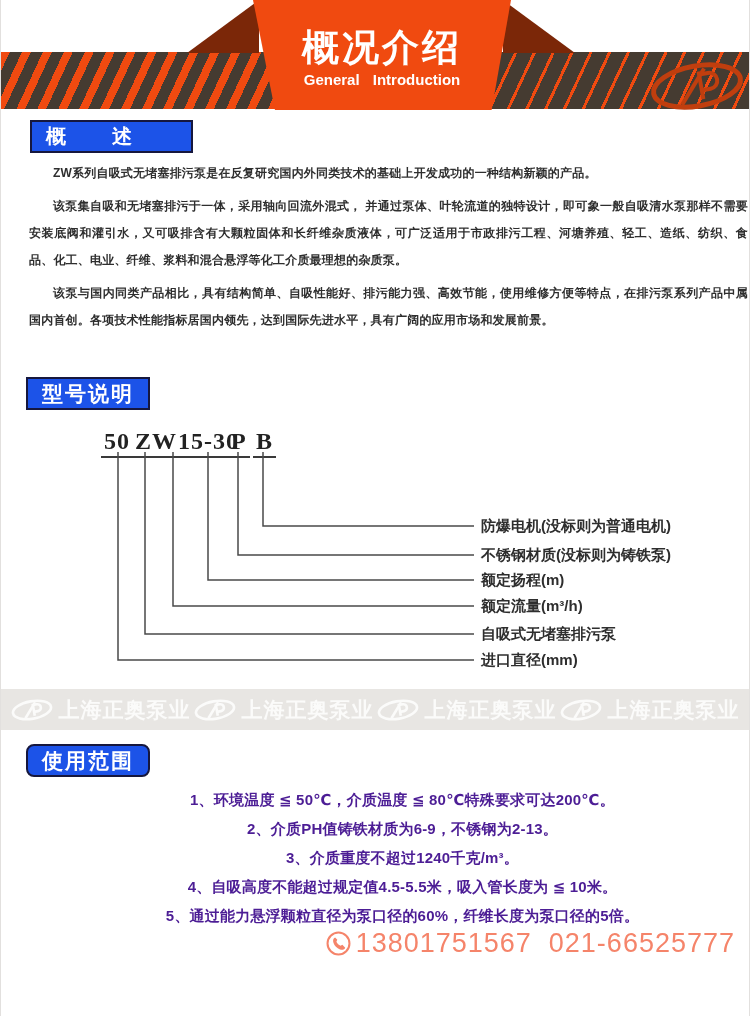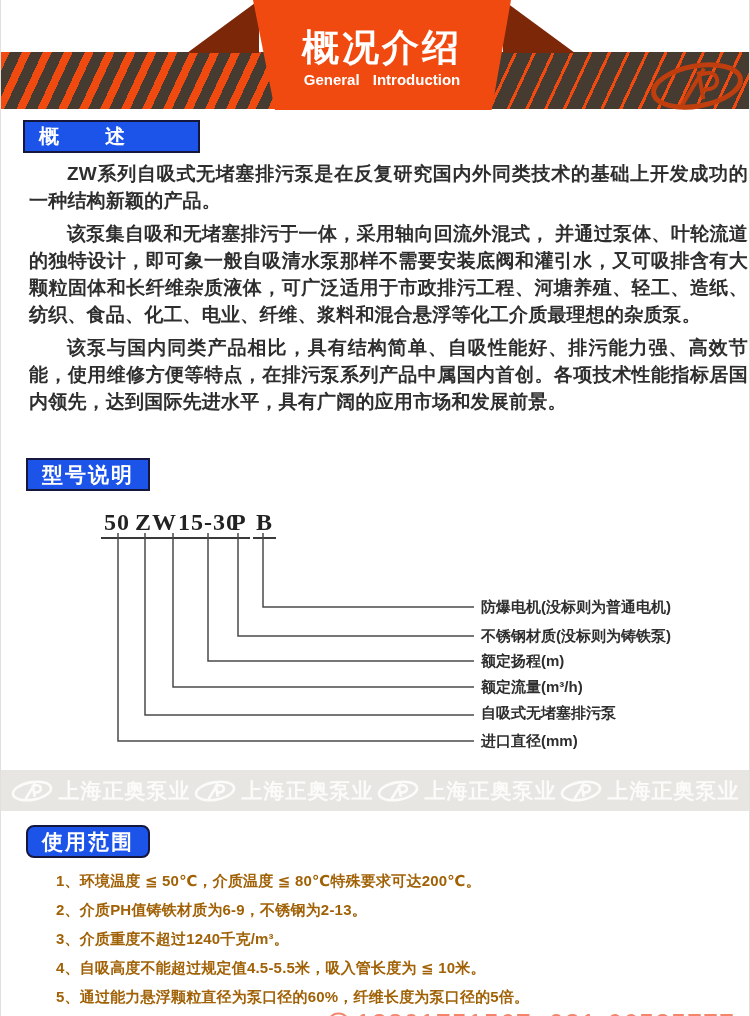--- a/index.html
+++ b/index.html
@@ -23,48 +23,48 @@
      display:flex; flex-direction:column; align-items:center; justify-content:center; }
   .banner-title { color:#fff; font-size:37px; font-weight:bold; letter-spacing:3px;
      line-height:1.1; margin-top:6px; }
   .banner-sub { color:#fff; font-size:15px; font-weight:bold; word-spacing:9px; margin-top:3px; }
   .banner-logo { position:absolute; left:648px; top:60px; }
 
   
   .section-bar { display:flex; align-items:center; background:#1c53e8;
      border:2px solid #16173d; color:#fff; font-weight:bold; font-size:21px;
      letter-spacing:2px; height:33px; padding:0 14px; width:max-content; }
-  .bar-overview { margin:8px 0 0 22px; width:177px; font-size:20px; }
+  .bar-overview { margin:8px 0 0 29px; width:163px; font-size:20px; }
   .bar-model    { margin:43px 0 0 25px; }
   .bar-usage    { margin:14px 0 0 25px;border-radius:8px; }
 
   
   .paragraphs { margin-top:7px; padding-left:28px; padding-right:1px; }
-  .paragraphs p { font-size:19px; line-height:27px; color:#2e2e2e; font-weight:600;
+  .paragraphs p { font-size:12px; line-height:27px; color:#2e2e2e; font-weight:600;
      text-indent:2em; text-align:justify; margin-bottom:6px; letter-spacing:0.2px; }
 
   
   .diagram { position:relative; margin-top:18px; height:256px; }
   .code-part { position:absolute; top:0; font-family:"Liberation Serif","DejaVu Serif",serif;
      font-weight:bold; font-size:24px; color:#222; border-bottom:2px solid #3a3a3a;
      padding:0 3px 1px 3px; letter-spacing:1px; }
   .diagram svg.lines { position:absolute; left:0; top:0; }
   .diagram-label { position:absolute; left:480px; font-size:15px; font-weight:600;
      color:#2e2e2e; line-height:20px; white-space:nowrap; }
 
   
   .watermark { margin-top:5px; height:41px; background:#e8e6e3; display:flex;
      align-items:center; justify-content:space-around; padding:0 8px; }
   .wm-item { display:flex; align-items:center; gap:6px; }
   .wm-text { color:#fbfbfa; font-size:21px; font-weight:bold; letter-spacing:1px; }
 
   
   .usage-list { margin-top:8px; padding-left:55px; }
-  .usage-list li { list-style:none; font-size:15px; font-weight:600; color:#a16207;
-     line-height:29px; letter-spacing:0.2px; }
+  .usage-list li { list-style:none; font-size:15px; font-weight:600; color:#4c1d95;
+     line-height:29px; letter-spacing:0.2px;text-align:center; }
 
   
   .phone-row { display:flex; align-items:center; justify-content:flex-end;
      gap:4px; padding-right:14px; margin-top:-2px; }
   .phone-num { color:#f5846a; font-size:27px; letter-spacing:1px; white-space:pre; }
 </style>
 </head>
 <body>
 
 <div class="page">
@@ -112,21 +112,21 @@
         <polyline points="172,24 172,178 473,178"></polyline>
         <polyline points="144,24 144,206 473,206"></polyline>
         <polyline points="117,24 117,232 473,232"></polyline>
       </g>
     </svg>
 
     <div class="diagram-label" style="top:88px;">防爆电机(没标则为普通电机)</div>
     <div class="diagram-label" style="top:117px;">不锈钢材质(没标则为铸铁泵)</div>
     <div class="diagram-label" style="top:142px;">额定扬程(m)</div>
     <div class="diagram-label" style="top:168px;">额定流量(m³/h)</div>
-    <div class="diagram-label" style="top:196px;font-family:Liberation Mono, monospace;">自吸式无堵塞排污泵</div>
+    <div class="diagram-label" style="top:196px;">自吸式无堵塞排污泵</div>
     <div class="diagram-label" style="top:222px;">进口直径(mm)</div>
   </div>
 
   <div class="watermark">
     <div class="wm-item">
       <svg width="42" height="26" viewBox="0 0 96 52">
         <g stroke="#fbfbfa" fill="none" stroke-width="6" transform="rotate(-10 48 26)">
           <ellipse cx="48" cy="26" rx="44" ry="20"></ellipse>
             <path d="M30 42 L58 10"></path>
           <path d="M52 12 L52 40 M52 15 h9 a8 8 0 0 1 0 16 h-9"></path>

